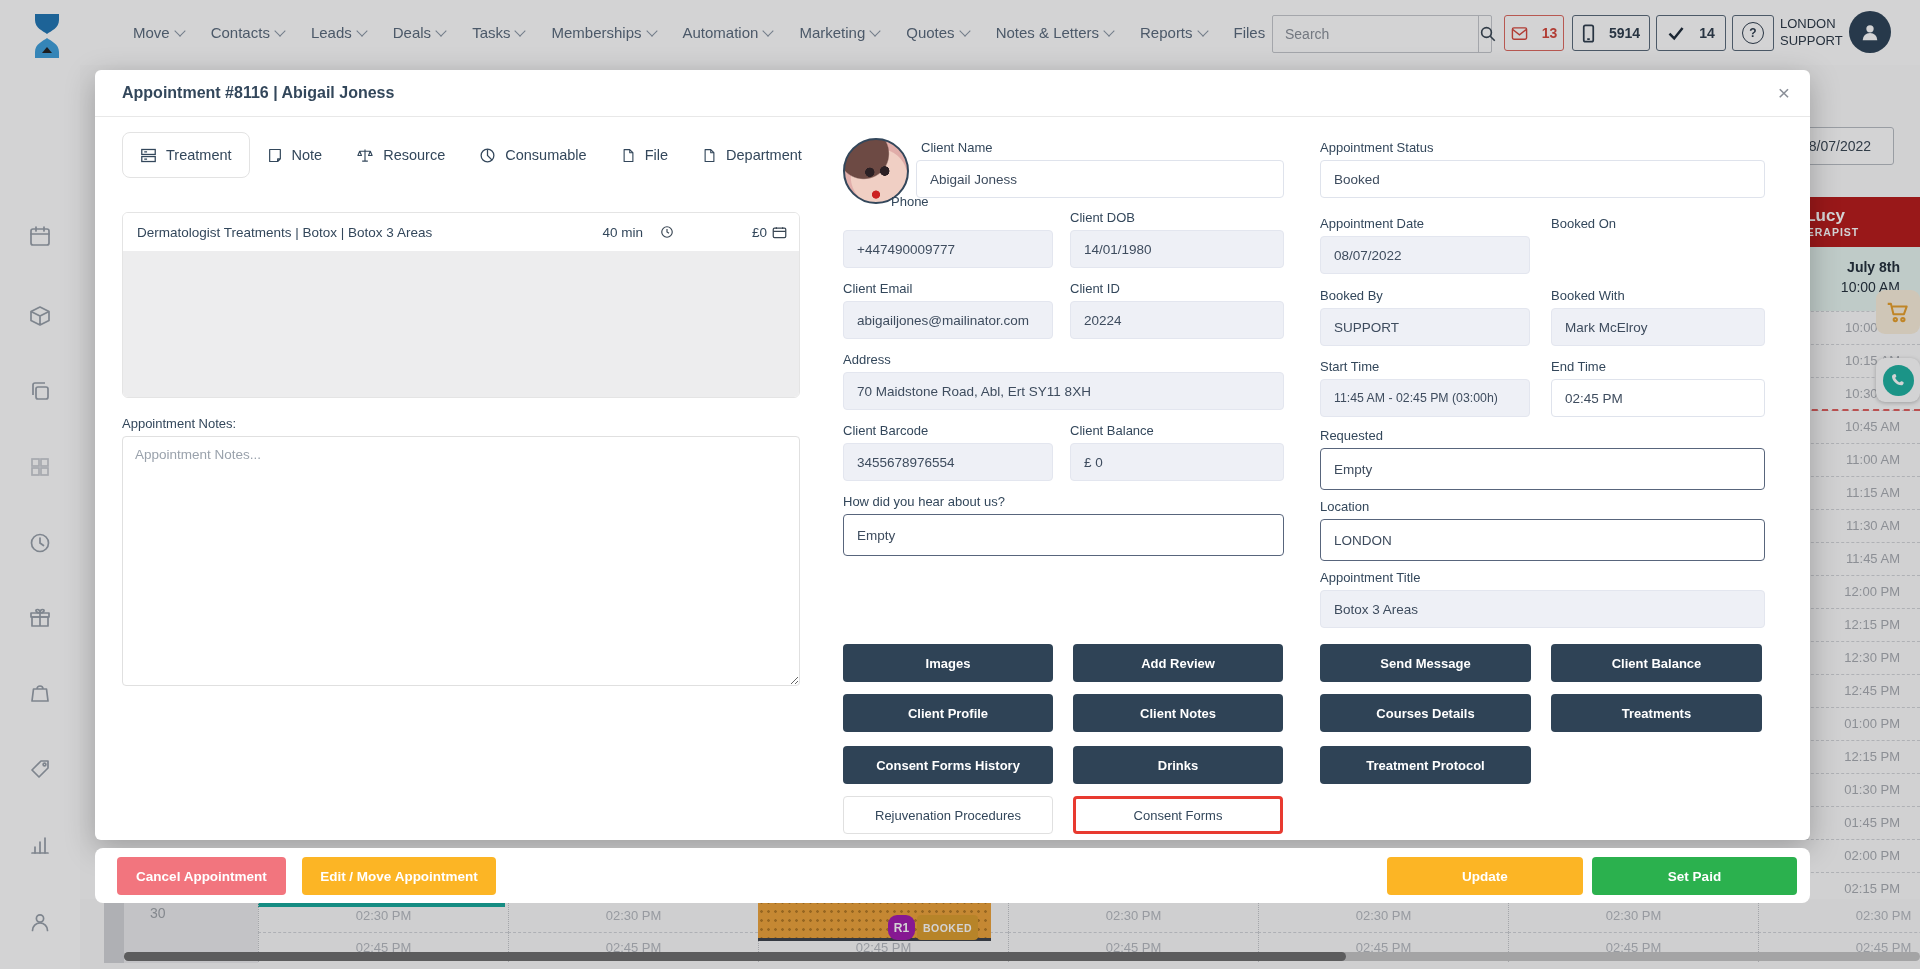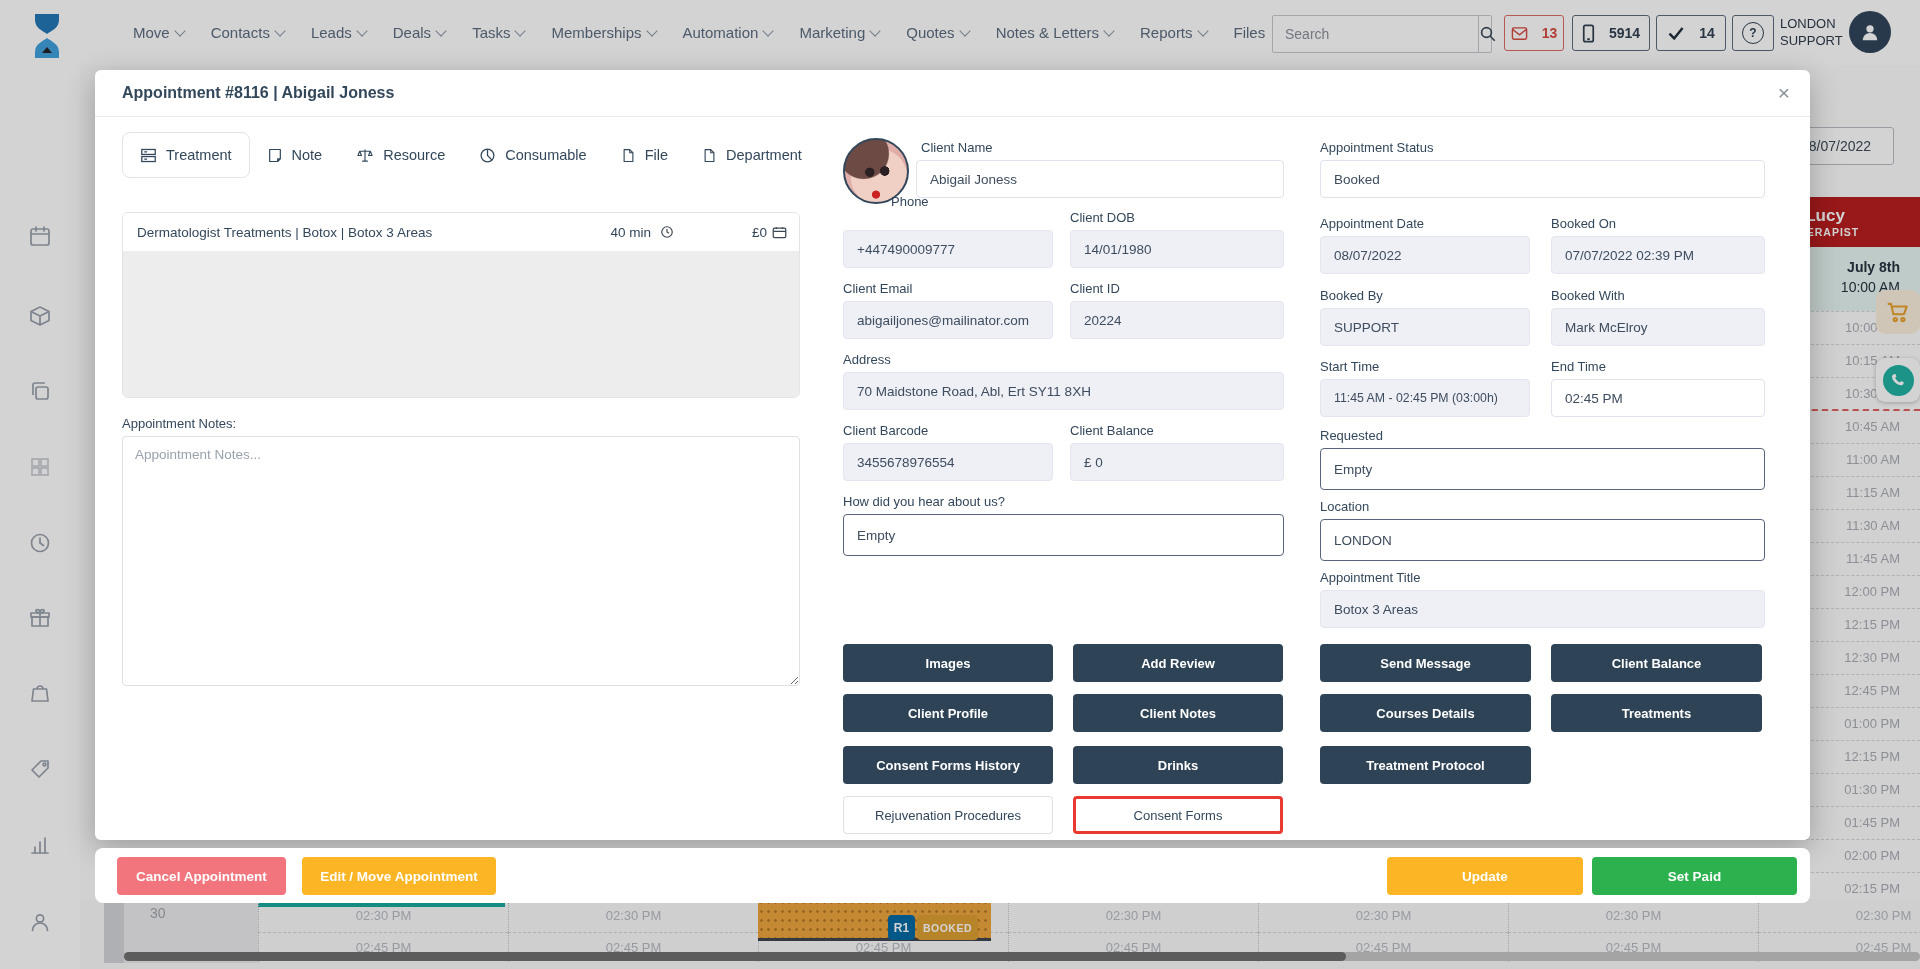--- a/index.html
+++ b/index.html
@@ -58,21 +58,21 @@
   .ccell{position:absolute;top:899px;width:250px;height:33px;border-left:1px dotted #c5c7cb;box-sizing:border-box;
          display:flex;align-items:center;justify-content:center;font-size:13px;color:#b6bac0;}
   .ccell2{position:absolute;top:932px;width:250px;height:30px;border-left:1px dotted #c5c7cb;border-top:1px dashed #d2d5d9;
          box-sizing:border-box;display:flex;align-items:center;justify-content:center;font-size:13px;color:#b6bac0;}
   .teal-block{position:absolute;left:258px;top:868px;width:247px;height:39px;background:#18a99c;}
   .amber-block{position:absolute;left:758px;top:862px;width:233px;height:79px;background:#eea43b;
     background-image:radial-gradient(rgba(90,55,0,.38) 1px,transparent 1.4px);background-size:7px 9px;
     border-bottom:3px solid #3f444c;box-sizing:border-box;}
   .badge{position:absolute;height:25px;border-radius:4px;color:#fff;font-weight:700;display:flex;align-items:center;
          justify-content:center;}
-  .badge.r1{left:888px;top:915px;width:27px;background:#0369a1;font-size:12px;}
+  .badge.r1{left:888px;top:915px;width:27px;background:#a21caf;font-size:12px;border-radius:9px;}
   .badge.booked{left:917px;top:915px;width:61px;background:#dd9f2f;font-size:10.5px;letter-spacing:.5px;}
   .sb-track{position:absolute;left:124px;top:952px;width:1796px;height:9px;background:#c6c6c6;border-radius:5px;}
   .sb-thumb{position:absolute;left:124px;top:952px;width:1222px;height:9px;background:#6e6e6e;border-radius:5px;cursor:pointer;}
   
   #overlay{position:absolute;inset:0;background:rgba(10,12,16,0.18);z-index:40;}
   
   #modal{position:absolute;left:95px;top:70px;width:1715px;height:770px;background:#fff;border-radius:6px;
          z-index:60;box-shadow:0 8px 30px rgba(0,0,0,.25);}
   #mfooter{position:absolute;left:95px;top:848px;width:1715px;height:55px;background:#fff;border-radius:8px;z-index:60;}
   .mhead{position:absolute;left:0;top:0;width:100%;height:47px;border-bottom:1px solid #e8e8e8;box-sizing:border-box;}
@@ -82,21 +82,21 @@
   
   .tabs{position:absolute;left:27px;top:62px;height:46px;display:flex;align-items:center;}
   .tab{display:flex;align-items:center;gap:9px;font-size:14.5px;color:#33475b;font-weight:500;cursor:pointer;
        padding:0 17px;height:44px;text-align:center;}
   .tab.active{border:1px solid #e3e3e3;border-radius:8px;background:#fff;}
   
   .tpanel{position:absolute;left:27px;top:142px;width:678px;height:186px;border:1px solid #e4e4e4;border-radius:6px;
           overflow:hidden;box-sizing:border-box;}
   .trow-item{height:38px;background:#fff;display:flex;align-items:center;font-size:13.5px;color:#33475b;}
   .trow-item .tname{flex:1;padding-left:14px;}
-  .trow-item .tdur{display:flex;align-items:center;gap:9px;margin-right:78px;}
+  .trow-item .tdur{display:flex;align-items:center;gap:17px;margin-right:78px;}
   .trow-item .tprice{display:flex;align-items:center;gap:5px;margin-right:12px;}
   .tpanel-empty{height:148px;background:#ededee;}
   .notes-lbl{position:absolute;left:27px;top:346px;font-size:13px;color:#33475b;}
   .notes-ta{position:absolute;left:27px;top:366px;width:678px;height:250px;border:1px solid #e0e0e0;border-radius:4px;
             box-sizing:border-box;padding:10px 12px;font-size:13.5px;color:#3c4a5a;resize:vertical;
             font-family:"Liberation Sans",sans-serif;outline:none;}
   .notes-ta::placeholder{color:#9aa2ac;}
   
   .lbl{position:absolute;font-size:13px;color:#33475b;white-space:nowrap;}
   .inp{position:absolute;height:38px;border:1px solid #dfe3ec;border-radius:4px;background:#fff;font-size:13.5px;
@@ -508,21 +508,20 @@
 
     <div class="lbl" style="left:748px;top:424px;">How did you hear about us?</div>
     <div class="sel" style="left:748px;top:444px;width:441px;">Empty</div>
 
     <div class="lbl" style="left:1225px;top:70px;">Appointment Status</div>
     <div class="inp" style="left:1225px;top:90px;width:445px;">Booked</div>
 
     <div class="lbl" style="left:1225px;top:146px;">Appointment Date</div>
     <div class="inp gray" style="left:1225px;top:166px;width:210px;">08/07/2022</div>
     <div class="lbl" style="left:1456px;top:146px;">Booked On</div>
-    <div class="inp gray" style="left:1456px;top:166px;width:214px;">07/07/2022 02:39 PM</div>
 
     <div class="lbl" style="left:1225px;top:218px;">Booked By</div>
     <div class="inp gray" style="left:1225px;top:238px;width:210px;">SUPPORT</div>
     <div class="lbl" style="left:1456px;top:218px;">Booked With</div>
     <div class="inp gray" style="left:1456px;top:238px;width:214px;">Mark McElroy</div>
 
     <div class="lbl" style="left:1225px;top:289px;">Start Time</div>
     <div class="inp gray" style="left:1225px;top:309px;width:210px;font-size:12.3px;">11:45 AM - 02:45 PM (03:00h)</div>
     <div class="lbl" style="left:1456px;top:289px;">End Time</div>
     <div class="inp" style="left:1456px;top:309px;width:214px;">02:45 PM</div>

